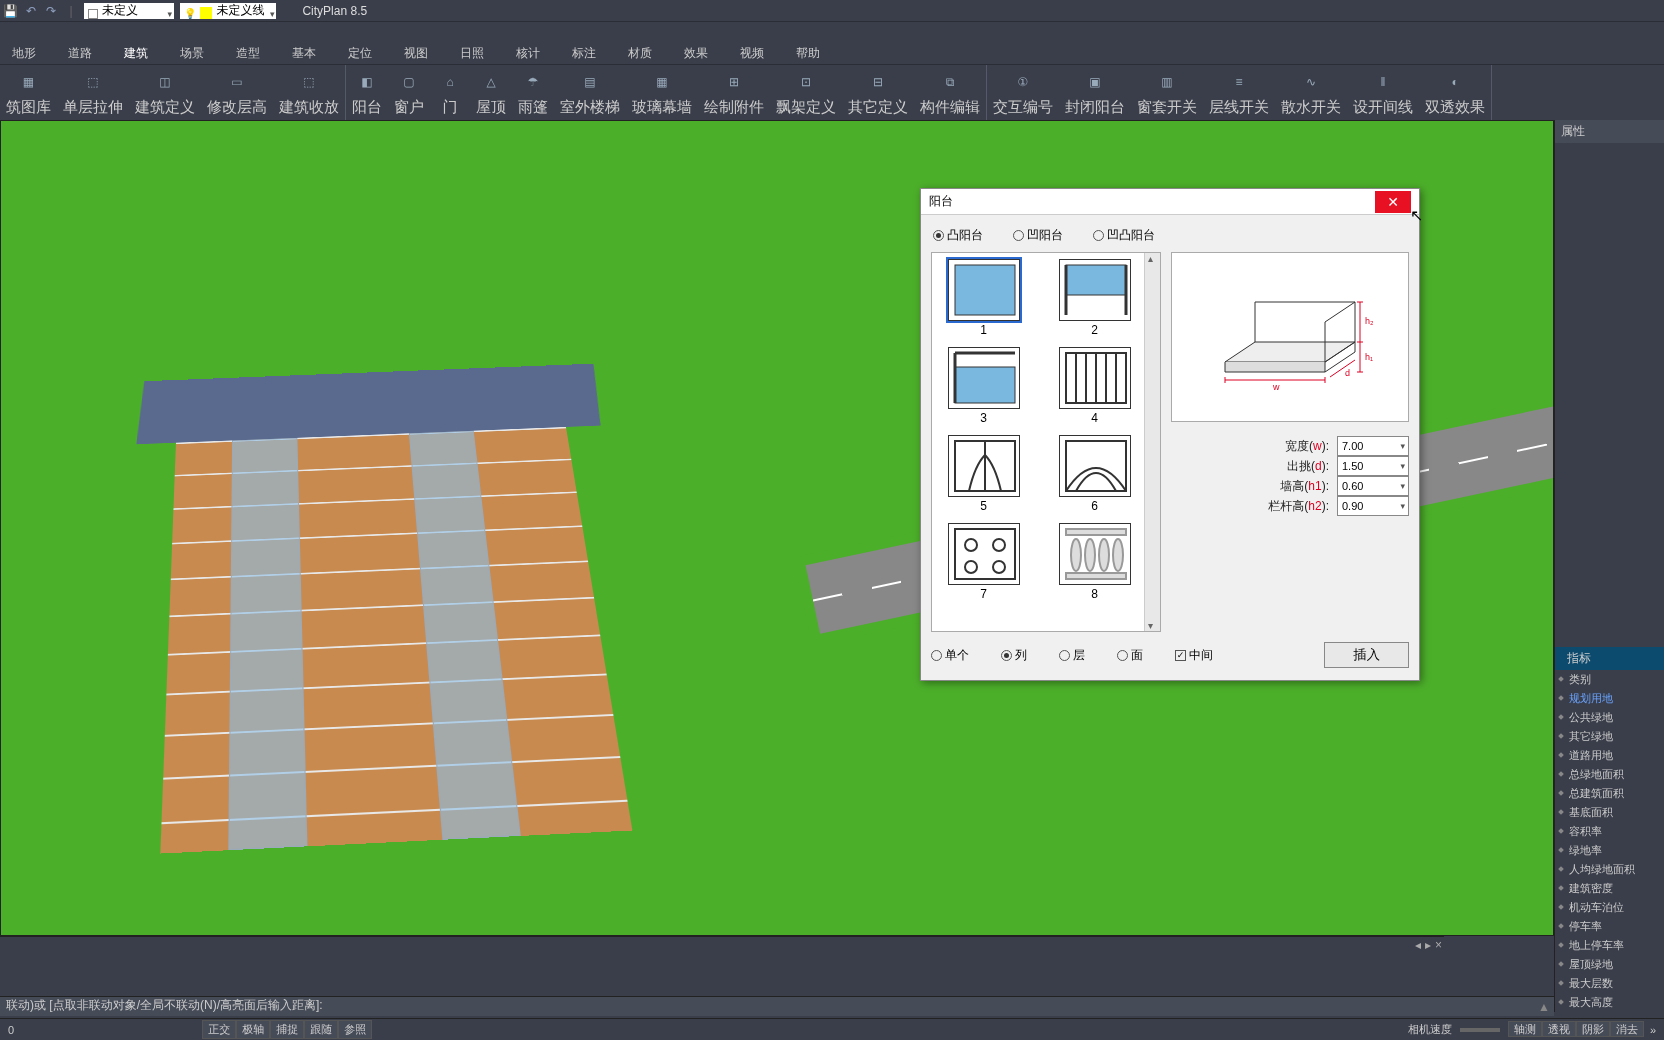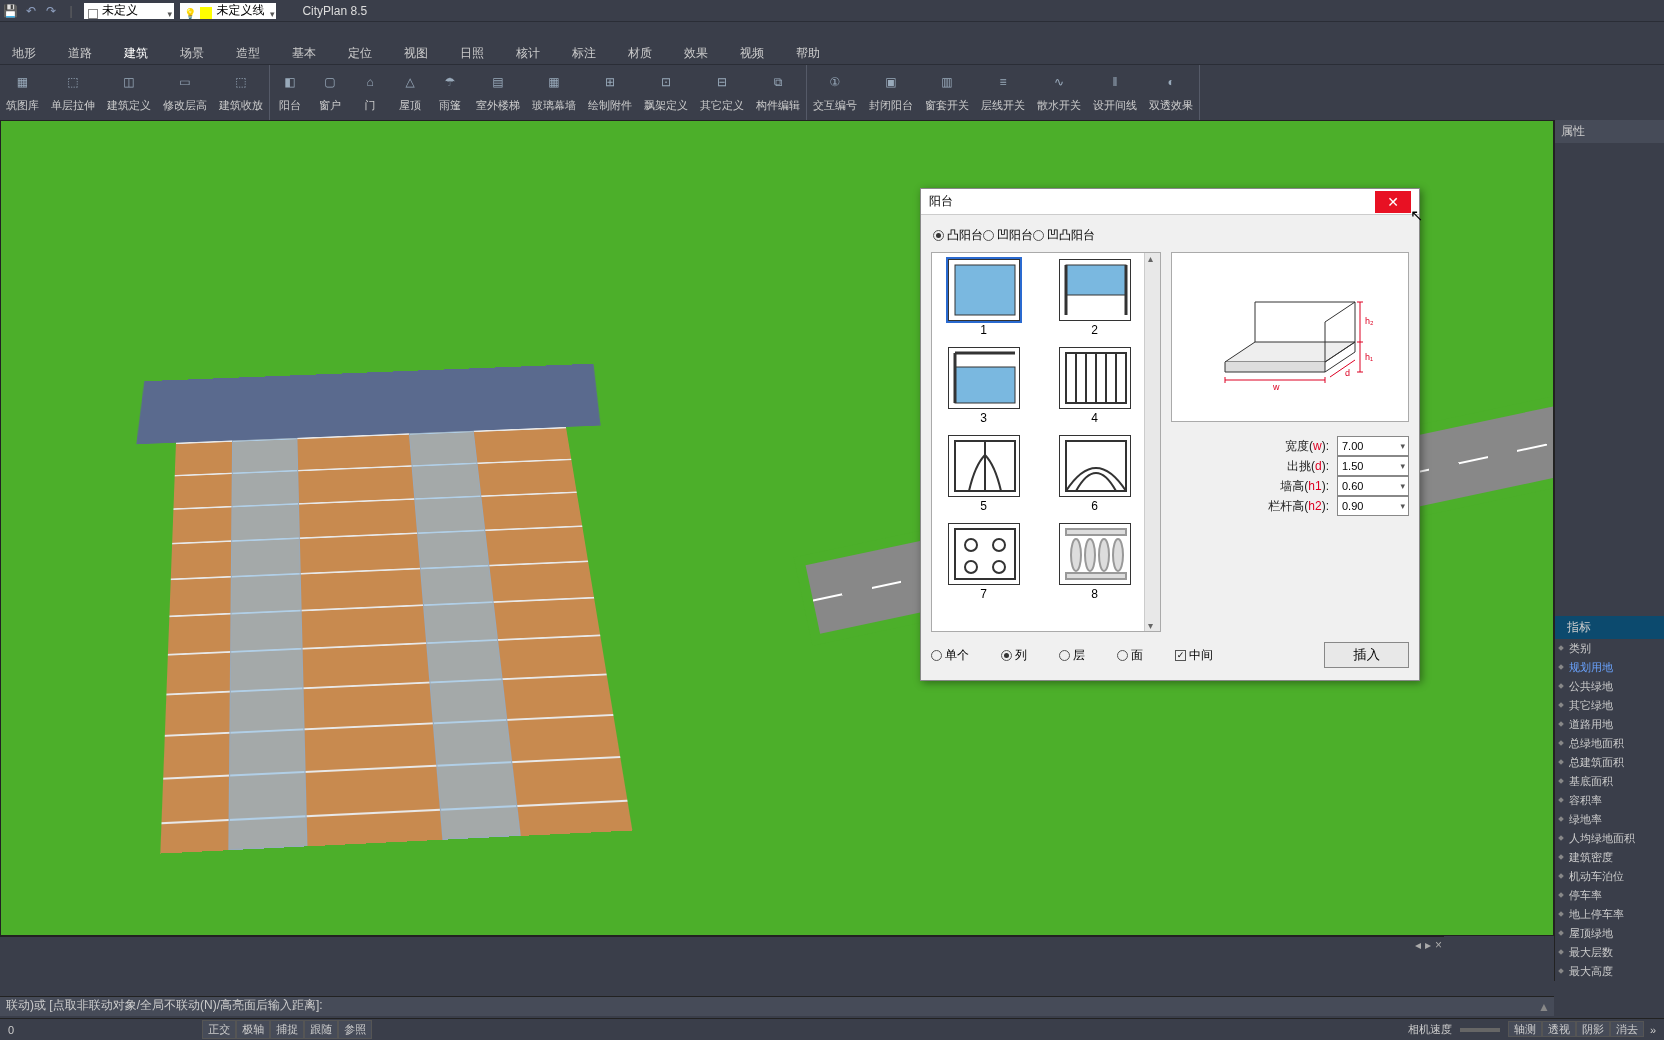--- a/index.html
+++ b/index.html
@@ -16,39 +16,39 @@
 
 .menubar { height:22px; background:#3a3e4a; display:flex; align-items:center; gap:32px; padding:0 12px; border-bottom:1px solid #2a2d36; color:#ccc;margin-top:21px;}
 .menubar span { cursor:default;}
 
 
 .ribbon { height:76px; background:#3a3e4a; display:flex; border-bottom:1px solid #222; color:#ccc;}
 .ribbon-group { border-right:1px solid #555a68; display:flex; flex-direction:column; }
 .ribbon-items { display:flex; flex:1;}
 .ribbon-item { display:flex; flex-direction:column; align-items:center; justify-content:flex-start; padding:4px 6px 0 6px; gap:3px; min-width:40px;}
 .ribbon-item .ic { width:28px; height:26px; display:flex; align-items:center; justify-content:center; color:#9ab;}
-.ribbon-item .lbl { font-size:11px; text-align:center; white-space:nowrap; color:#ccc;}
+.ribbon-item .lbl { font-size:15px; text-align:center; white-space:nowrap; color:#ccc;}
 .ribbon-group-label { text-align:center; font-size:11px; color:#aaa; padding-bottom:2px;}
 
 
 .workspace { position:absolute; left:0; top:120px; right:110px; bottom:44px; background:#3a3e4a;}
 .viewport { position:absolute; left:0; top:0; right:0; bottom:60px; background:linear-gradient(#4caf2a,#3a8a1f); border:1px solid #222; overflow:hidden;}
 .ground { position:absolute; inset:0; background:#4caf2a;}
 .road {position:absolute; right:-150px; top:350px; width:900px; height:70px; background:#888; transform:rotate(-12deg); box-shadow:0 0 0 10px #4caf2a;}
 .road::before{content:""; position:absolute; left:0; right:0; top:50%; height:2px; background:repeating-linear-gradient(90deg,#fff 0 30px,transparent 30px 60px);}
 
 
 .building { position:absolute; left:130px; top:180px; width:500px; height:560px; transform: perspective(1400px) rotateX(34deg) rotateZ(-3deg);}
 .facade {position:absolute; left:40px; right:40px; top:70px; bottom:0; background:#c88a4f;}
 .roof {position:absolute; left:0; right:0; top:0; height:90px; background:#5a6a8e; transform:skewX(-3deg);}
 .floor-line{position:absolute;left:0;right:0;height:2px;background:#e8e8e8;}
 .balcony-col{position:absolute;width:70px;background:rgba(140,190,230,0.6);border:1px solid #9ab;}
 
 
-.props-panel { position:absolute; right:0; top:120px; width:110px; bottom:59px; background:#3a3e4a; border-left:1px solid #222; color:#ccc;}
+.props-panel { position:absolute; right:0; top:120px; width:110px; bottom:28px; background:#3a3e4a; border-left:1px solid #222; color:#ccc;}
 .props-title { background:#464b58; padding:3px 6px; font-size:12px;}
 .indicators { position:absolute; bottom:0; left:0; right:0;}
 .ind-title { background:#0c4a6e; padding:3px 12px;}
 .ind-list div { padding:2px 14px; font-size:11px; color:#ccc; position:relative;}
 .ind-list div::before{content:""; position:absolute; left:4px; top:7px; width:4px; height:4px; background:#888; transform:rotate(45deg);}
 .ind-list .hl{ color:#6aa3ff;}
 
 
 .cmd-strip { position:absolute; left:0; right:110px; bottom:44px; height:16px; background:#3a3e4a; border-top:1px solid #222;}
 .cmd-strip .tabicons{position:absolute; right:2px; top:1px; display:flex; gap:4px; color:#aaa;}
@@ -60,21 +60,21 @@
 .statusbar .toggles{ display:flex; margin-left:180px;}
 .statusbar .toggles span{ border:1px solid #555; padding:1px 5px; background:#464b58;}
 .statusbar .right { margin-left:auto; display:flex; align-items:center; gap:2px; padding-right:4px;}
 .statusbar .right .btn { border:1px solid #555; padding:1px 5px; background:#464b58;}
 
 
 .dialog { position:absolute; left:920px; top:188px; width:500px; background:#f0f0f0; border:1px solid #888; box-shadow:2px 2px 8px rgba(0,0,0,.4); color:#000; font-size:12px;}
 .dlg-title { height:26px; background:#fff; display:flex; align-items:center; padding:0 8px; border-bottom:1px solid #ccc;}
 .dlg-close { margin-left:auto; width:36px; height:22px; background:#e81123; color:#fff; display:flex; align-items:center; justify-content:center; font-size:14px;}
 .dlg-body { padding:8px 10px 12px 10px;}
-.radio-row{ display:flex; gap:0; padding:4px 0 8px 2px;align-items:center;}
+.radio-row{ display:flex; gap:30px; padding:4px 0 8px 2px;align-items:center;}
 .radio-row label,.radio-row2 label{display:flex; align-items:center; gap:3px;}
 .rad{width:11px;height:11px;border:1px solid #555;border-radius:50%;display:inline-flex;align-items:center;justify-content:center;}
 .rad.sel::after{content:"";width:5px;height:5px;background:#333;border-radius:50%;}
 .chk{width:11px;height:11px;border:1px solid #555;display:inline-flex;align-items:center;justify-content:center;font-size:9px;}
 .tabs{display:flex; border-bottom:1px solid #aaa;}
 .tab{padding:3px 10px; background:#e8e8e8; border:1px solid #aaa; border-bottom:none; margin-right:2px; position:relative; top:1px;}
 .tab.active{background:#fff;}
 .dlg-main{display:flex; gap:10px;}
 .thumb-panel{width:230px; height:380px; border:1px solid #aaa; background:#fff; padding:6px; overflow:hidden; position:relative;}
 .thumb-scroll{position:absolute; right:0; top:0; bottom:0; width:16px; background:#e8e8e8; border-left:1px solid #ccc;}

